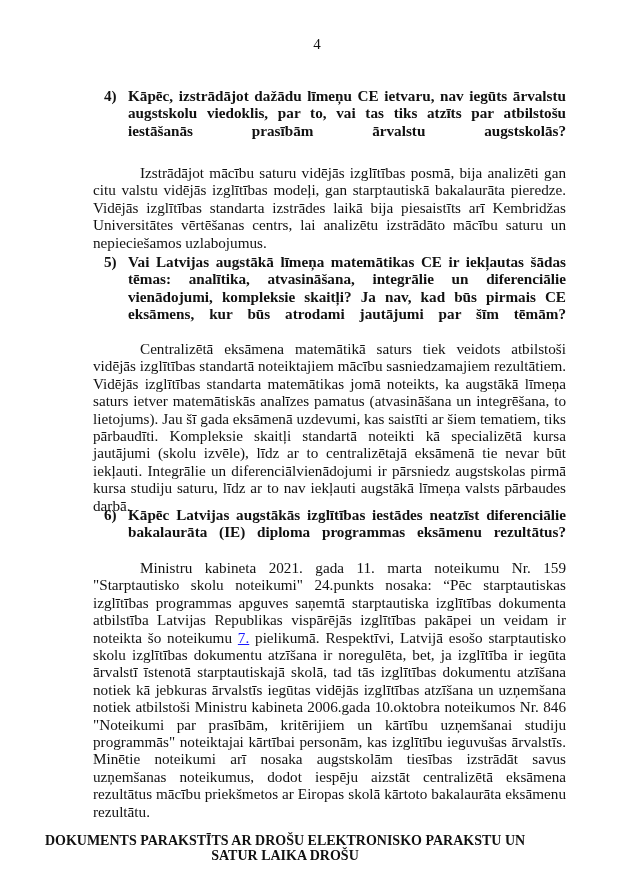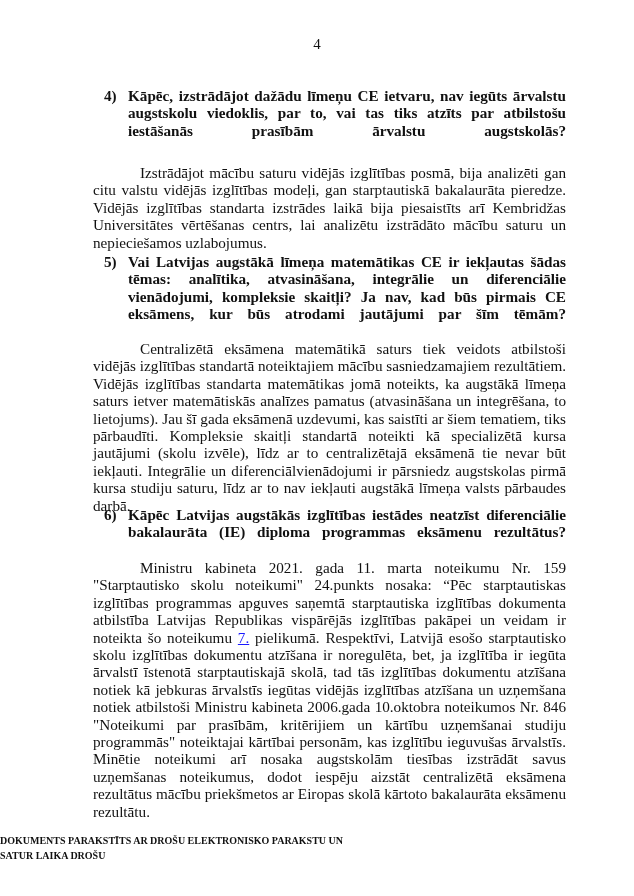--- a/index.html
+++ b/index.html
@@ -5,22 +5,22 @@
   html, body { margin: 0; padding: 0; background: #ffffff; }
   body { width: 634px; height: 896px; position: relative; overflow: hidden;
          font-family: "Liberation Serif", "DejaVu Serif", serif; color: #111; }
   .page-num { position: absolute; top: 36px; left: 0; width: 634px; text-align: center; font-size: 15px; }
   .q { position: absolute; left: 104px; width: 462px; font-weight: bold; font-size: 15.2px; line-height: 17.4px; text-align: justify; }
   .q .num { position: absolute; left: 0; top: 0; }
   .q .qt { display: block; margin-left: 24px; }
   .q .qt::after { content: ""; display: inline-block; width: 100%; height: 0; }
   .p { position: absolute; left: 93px; width: 473px; font-size: 15.2px; line-height: 17.4px; text-align: justify; text-indent: 47px; }
   .p a { color: #1a1aff; text-decoration: underline; }
-  .footer { position: absolute; top: 833px; left: 0; width: 570px; text-align: left; font-weight: bold;
-            font-size: 10px; line-height: 15px; }
+  .footer { position: absolute; top: 833px; left: 0; width: 570px; text-align: center; font-weight: bold;
+            font-size: 14px; line-height: 15px; }
 </style>
 </head>
 <body>
 
 <div class="page-num">4</div>
 
 <div class="q" style="top:87px;">
   <span class="num">4)</span>
   <span class="qt">Kāpēc, izstrādājot dažādu līmeņu CE ietvaru, nav iegūts ārvalstu augstskolu viedoklis, par to, vai tas tiks atzīts par atbilstošu iestāšanās prasībām ārvalstu augstskolās?</span>
 </div>

